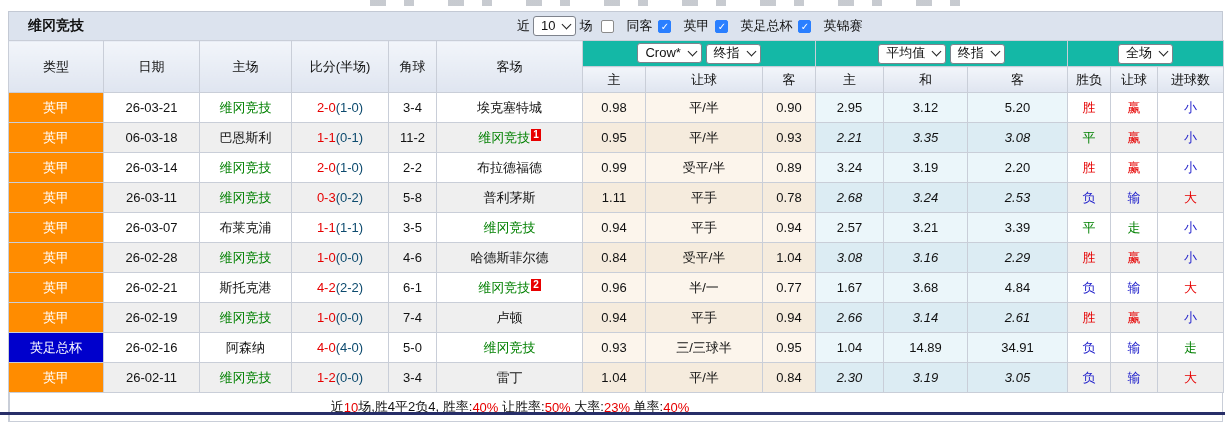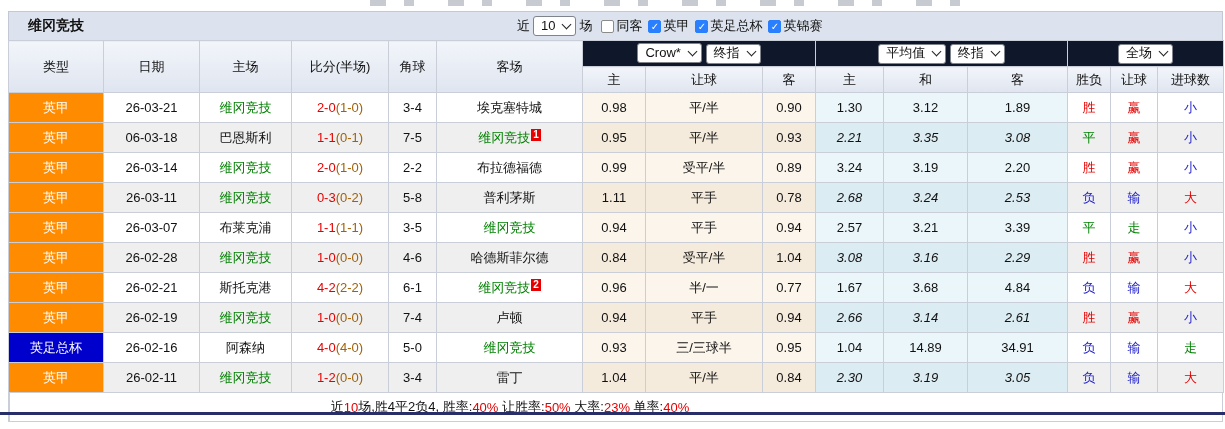--- a/index.html
+++ b/index.html
@@ -18,21 +18,21 @@
   .panel{position:absolute;left:8px;top:11px;width:1215px;}
   
   .titlebar{
     position:relative;height:29px;background:var(--titlebar);
     border:1px solid #c3c9d4;border-bottom:none;box-sizing:border-box;
     display:flex;align-items:center;
   }
   .title{font-weight:bold;font-size:14px;margin-left:19px;}
   .filters{position:absolute;left:508px;top:0;height:100%;display:flex;align-items:center;gap:3px;white-space:nowrap;}
   .cb-group{display:flex;align-items:center;}
-  .cb-item{display:flex;align-items:center;margin-left:6px;}
+  .cb-item{display:flex;align-items:center;margin-left:6px;gap:10px;}
   .cb{
     width:13px;height:13px;box-sizing:border-box;border:1px solid #8b8b8b;border-radius:2px;
     background:#fff;display:inline-flex;align-items:center;justify-content:center;
     font-size:10px;line-height:11px;color:#fff;margin-right:2px;
   }
   .cb.checked{background:var(--check_blue);border-color:var(--check_blue);}
   
   .sel{
     display:inline-flex;align-items:center;justify-content:space-between;
     border:1px solid #7e838c;border-radius:3px;background:#fff;
@@ -40,33 +40,33 @@
   }
   .chev{width:6px;height:6px;border-right:1.6px solid #222;border-bottom:1.6px solid #222;transform:rotate(45deg);margin-top:-3px;flex:none;}
   
   table{border-collapse:collapse;table-layout:fixed;width:1215px;background:#fff;}
   th,td{border:1px solid #c9ced8;box-sizing:border-box;text-align:center;overflow:hidden;white-space:nowrap;padding:0;}
   thead th{
     background:linear-gradient(#f2f5fa,#dfe5f0);
     font-weight:normal;height:26px;
   }
   thead th.span2{height:52px;}
-  thead td.selcell{background:#0f172a;height:26px;}
+  thead td.selcell{background:#14b8a6;height:26px;}
   tbody td{height:30px;}
   tbody tr.alt td{background:#efefef;}
   td.c-crow{background:rgba(250,236,218,0.5);text-align:center;}
   tr.alt td.c-crow{background:rgba(242,228,210,0.75);}
   td.c-avg{background:rgba(210,235,245,0.45);}
   tr.alt td.c-avg{background:rgba(205,228,238,0.7);font-style:italic;}
   td.league{color:#fff;}
   td.league.l-orange{background:var(--league_orange) !important;}
   td.league.l-blue{background:var(--cup_blue) !important;}
   .t-green{color:var(--team_green);}
   .sc-full{color:var(--red);}
-  .sc-half{color:#a16207;}
+  .sc-half{color:#0c4a6e;}
   .c-red{color:var(--red);}
   .c-green{color:var(--green);}
   .c-blue{color:var(--blue);}
   .badge{
     display:inline-block;background:#e80000;color:#fff;font-size:10px;line-height:12px;
     padding:0 2px;vertical-align:4px;margin-left:1px;font-weight:bold;
   }
   
   .footer{height:28px;display:flex;align-items:center;justify-content:center;width:1000px;border-left:1px solid #c9ced8;border-right:none;background:#fff;}
   .footer-wrap{border:1px solid #c9ced8;border-top:none;width:1215px;box-sizing:border-box;background:#fff;}
@@ -181,33 +181,33 @@
           <tr>
             <td class="league l-orange">英甲</td>
             <td>26-03-21</td>
             <td><span class="t-green">维冈竞技</span></td>
             <td><span class="sc-full">2-0</span><span class="sc-half">(1-0)</span></td>
             <td>3-4</td>
             <td><span class="">埃克塞特城</span></td>
             <td class="c-crow">0.98</td>
             <td class="c-crow">平/半</td>
             <td class="c-crow">0.90</td>
-            <td class="c-avg">1.30</td>
+            <td class="c-avg">2.95</td>
             <td class="c-avg">3.12</td>
-            <td class="c-avg">1.89</td>
+            <td class="c-avg">5.20</td>
             <td class="c-red">胜</td>
             <td class="c-red">赢</td>
             <td class="c-blue">小</td>
           </tr>
           <tr class="alt">
             <td class="league l-orange">英甲</td>
             <td>06-03-18</td>
             <td><span class="">巴恩斯利</span></td>
             <td><span class="sc-full">1-1</span><span class="sc-half">(0-1)</span></td>
-            <td>7-5</td>
+            <td>11-2</td>
             <td><span class="t-green">维冈竞技</span><span class="badge">1</span></td>
             <td class="c-crow">0.95</td>
             <td class="c-crow">平/半</td>
             <td class="c-crow">0.93</td>
             <td class="c-avg">2.21</td>
             <td class="c-avg">3.35</td>
             <td class="c-avg">3.08</td>
             <td class="c-green">平</td>
             <td class="c-red">赢</td>
             <td class="c-blue">小</td>

